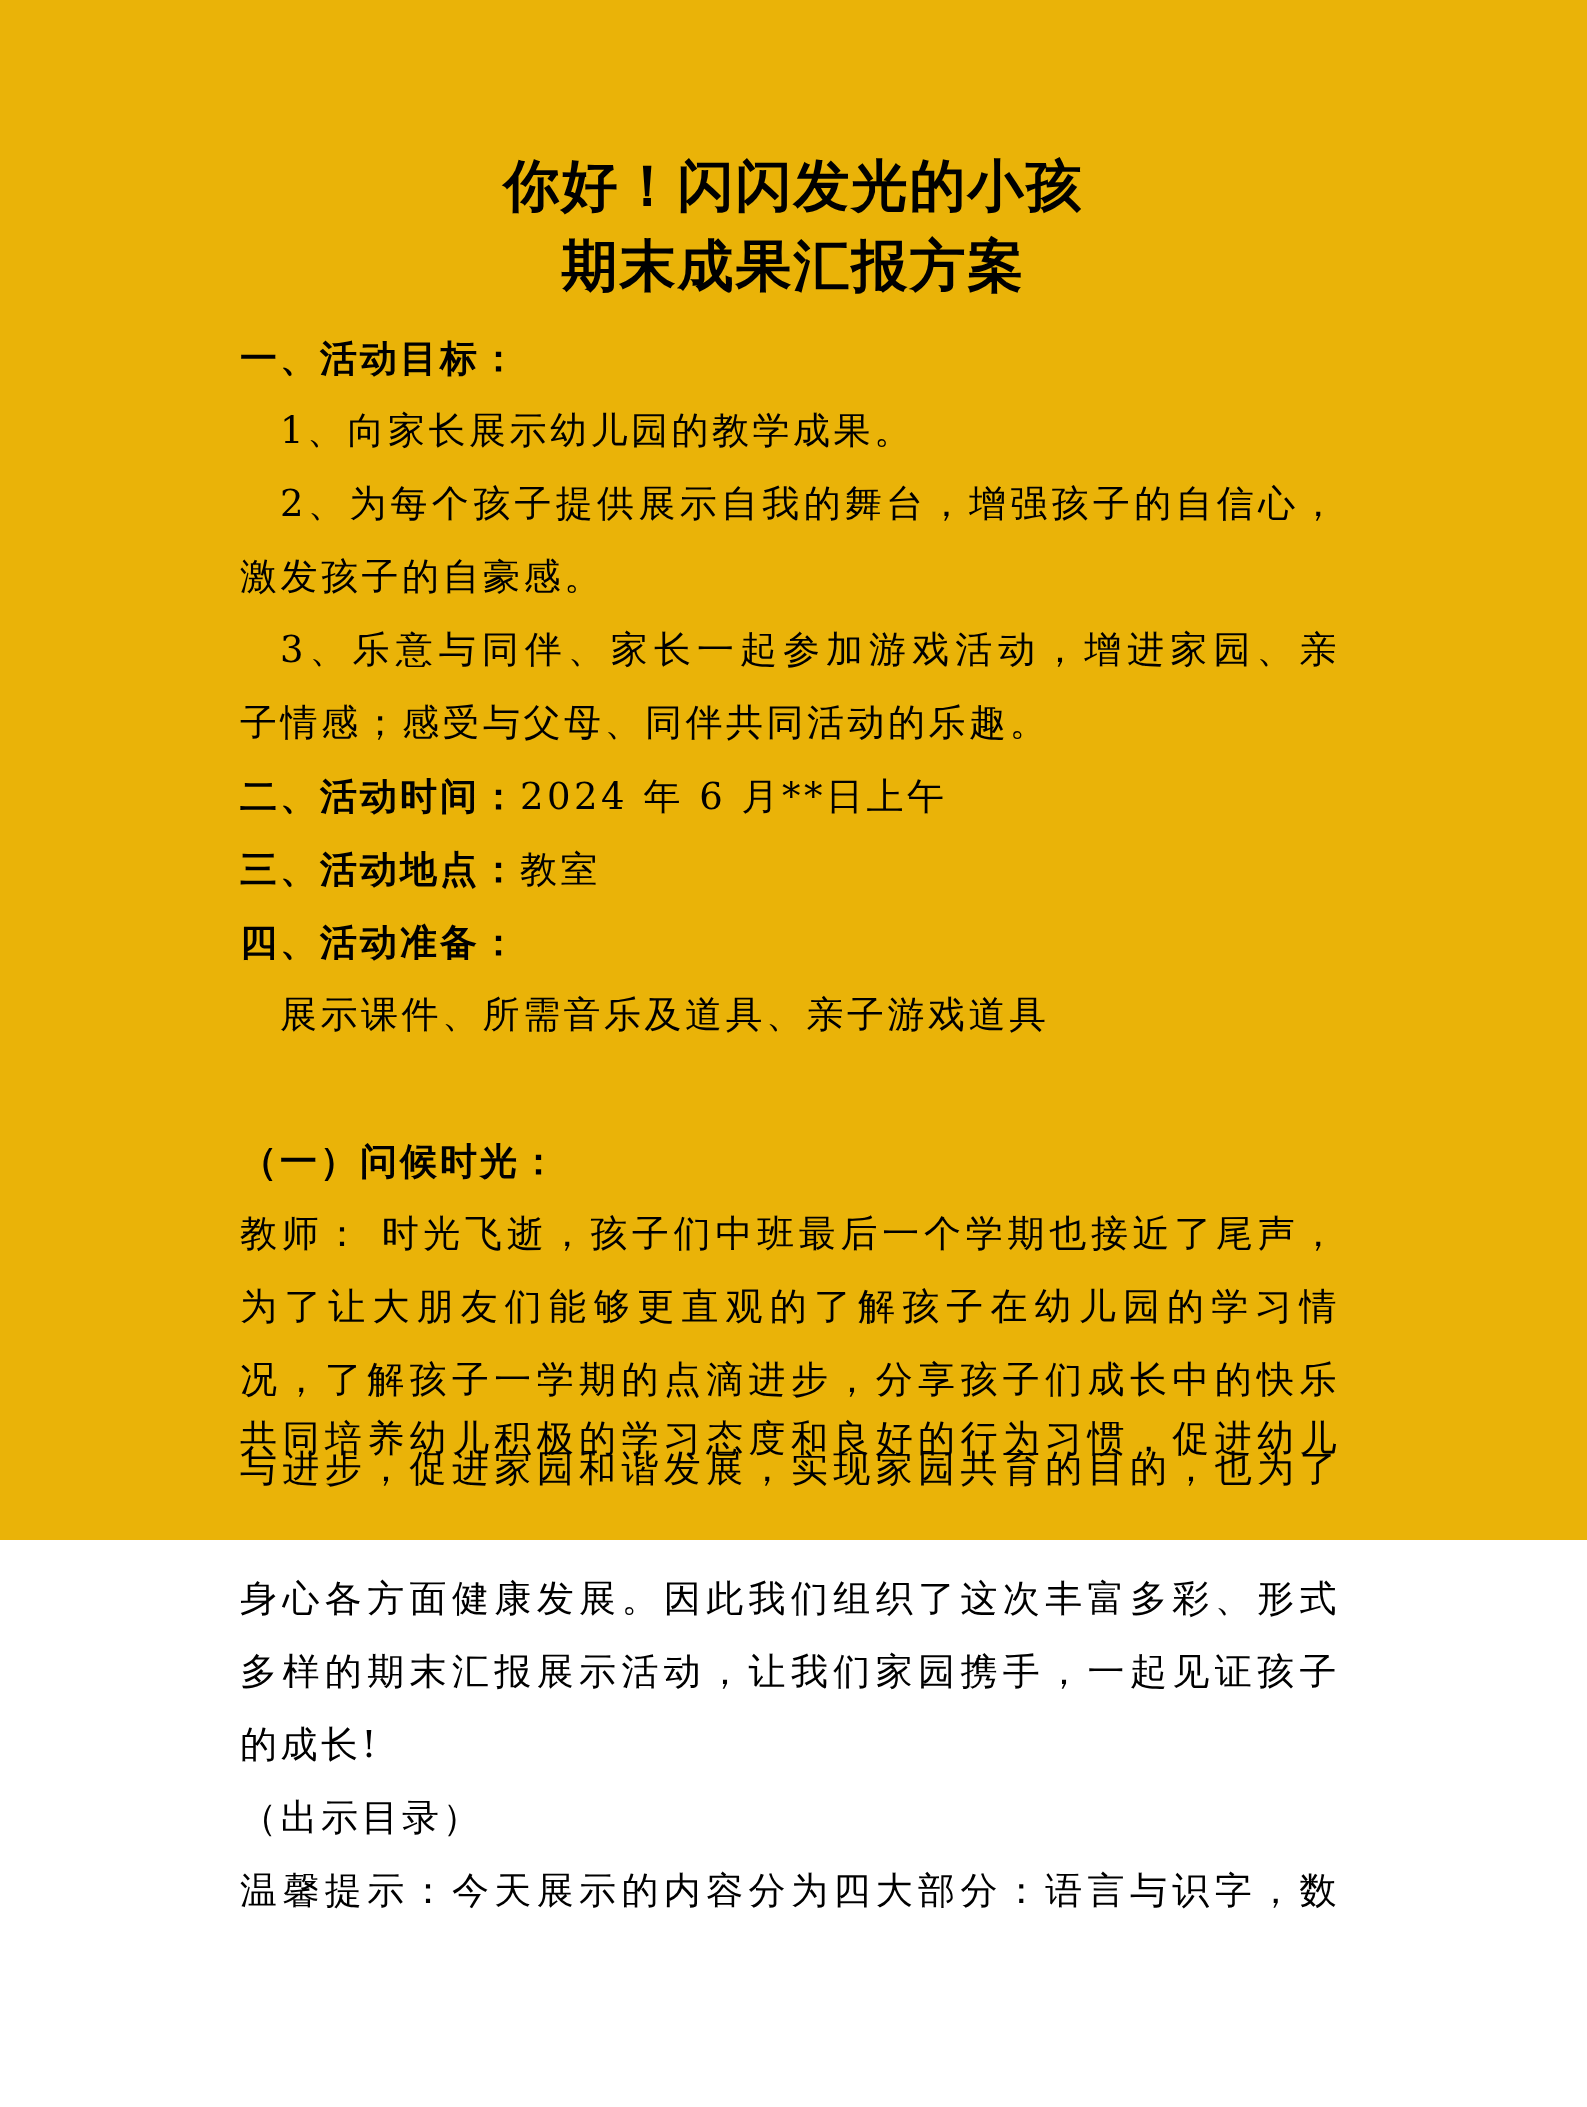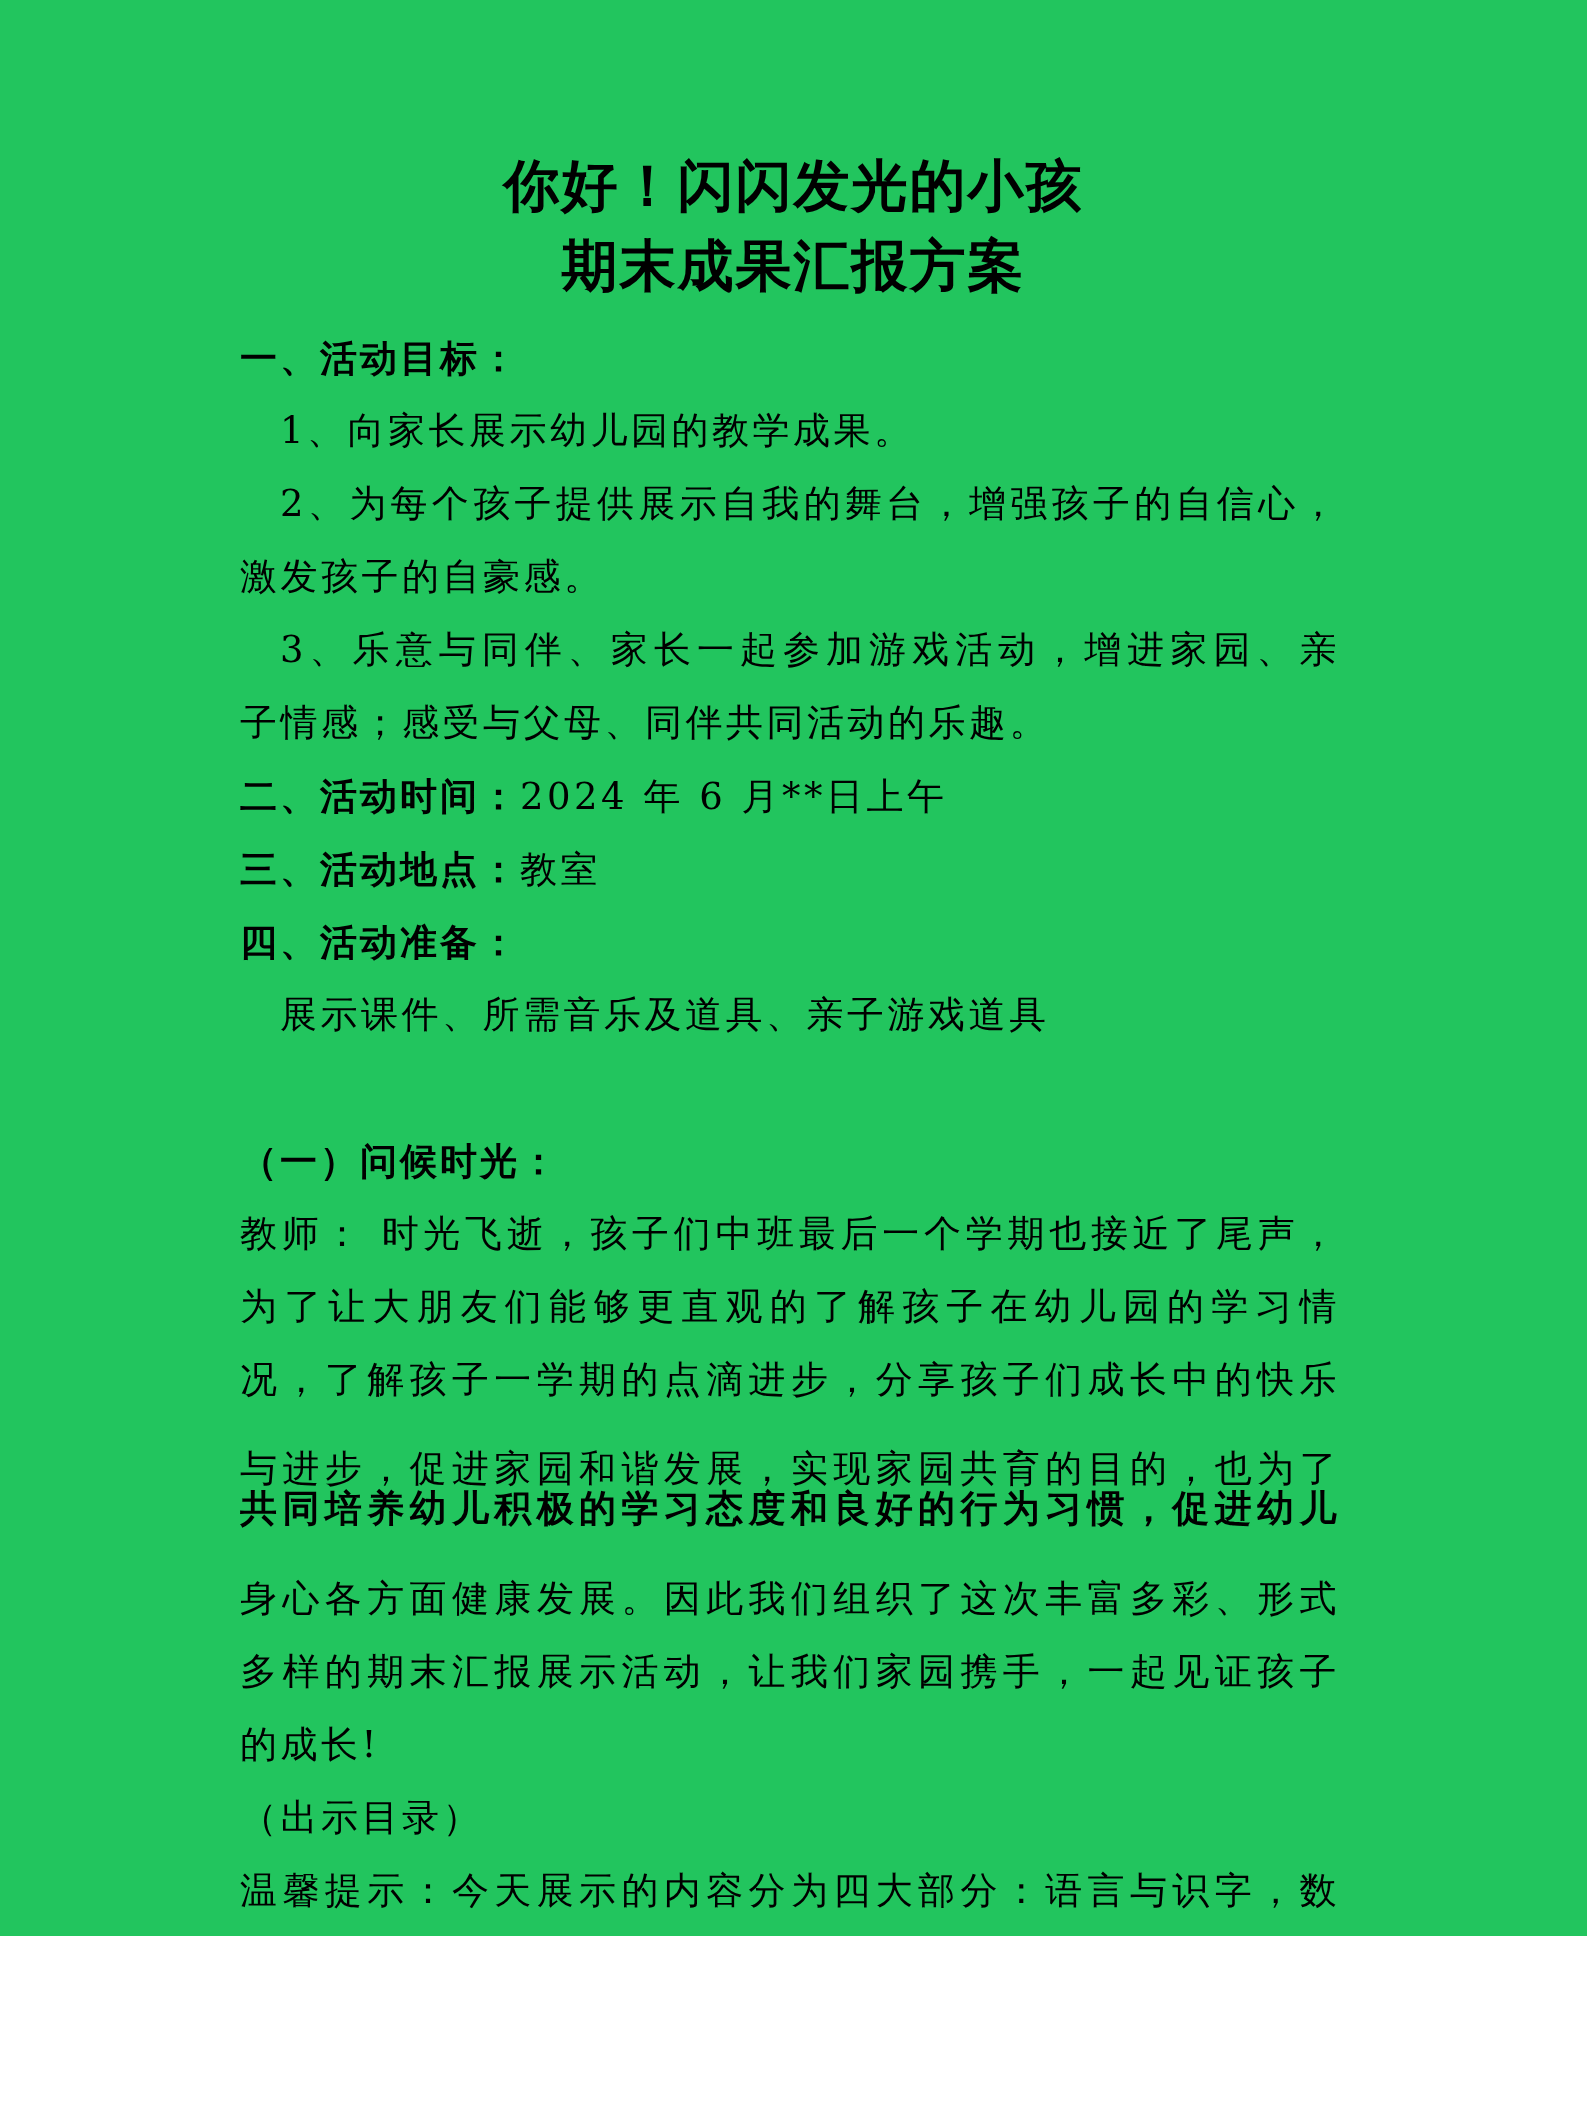--- a/index.html
+++ b/index.html
@@ -7,22 +7,22 @@
       width: 1587px;
       height: 2107px;
       position: relative;
       overflow: hidden;
       font-family: "DejaVu Serif", "Liberation Serif", serif;
       color: #000000;
     }
     .page {
       position: absolute;
       left: 0; top: 0;
-      width: 1587px; height: 1936px;
-      background: #22c55e;
+      width: 1587px; height: 1540px;
+      background: #eab308;
     }
     .title {
       position: absolute;
       left: 0;
       width: 1587px;
       text-align: center;
       font-weight: bold;
       font-size: 56px;
       letter-spacing: 2px;
       line-height: 70px;
@@ -69,21 +69,21 @@
 
   <div class="line heading" style="top:917px;">四、活动准备：</div>
   <div class="line indent1" style="top:990px;">展示课件、所需音乐及道具、亲子游戏道具</div>
 
   <div class="line heading" style="top:1136px;">（一）问候时光：</div>
 
   <div class="line justify" style="top:1209px;">教师： 时光飞逝，孩子们中班最后一个学期也接近了尾声，</div>
   <div class="line justify" style="top:1282px;">为了让大朋友们能够更直观的了解孩子在幼儿园的学习情</div>
   <div class="line justify" style="top:1355px;">况，了解孩子一学期的点滴进步，分享孩子们成长中的快乐</div>
   <div class="line justify" style="top:1428px;margin-top:16px;">与进步，促进家园和谐发展，实现家园共育的目的，也为了</div>
-  <div class="line justify" style="top:1483px;font-weight:bold;">共同培养幼儿积极的学习态度和良好的行为习惯，促进幼儿</div>
+  <div class="line justify" style="top:1414px;">共同培养幼儿积极的学习态度和良好的行为习惯，促进幼儿</div>
   <div class="line justify" style="top:1574px;">身心各方面健康发展。因此我们组织了这次丰富多彩、形式</div>
   <div class="line justify" style="top:1647px;">多样的期末汇报展示活动，让我们家园携手，一起见证孩子</div>
   <div class="line" style="top:1793px;">（出示目录）</div>
 
   <div class="line" style="top:1720px;">的成长!</div>
   <div class="line justify" style="top:1866px;">温馨提示：今天展示的内容分为四大部分：语言与识字，数</div>
 
 </div>
 
 </body></html>

